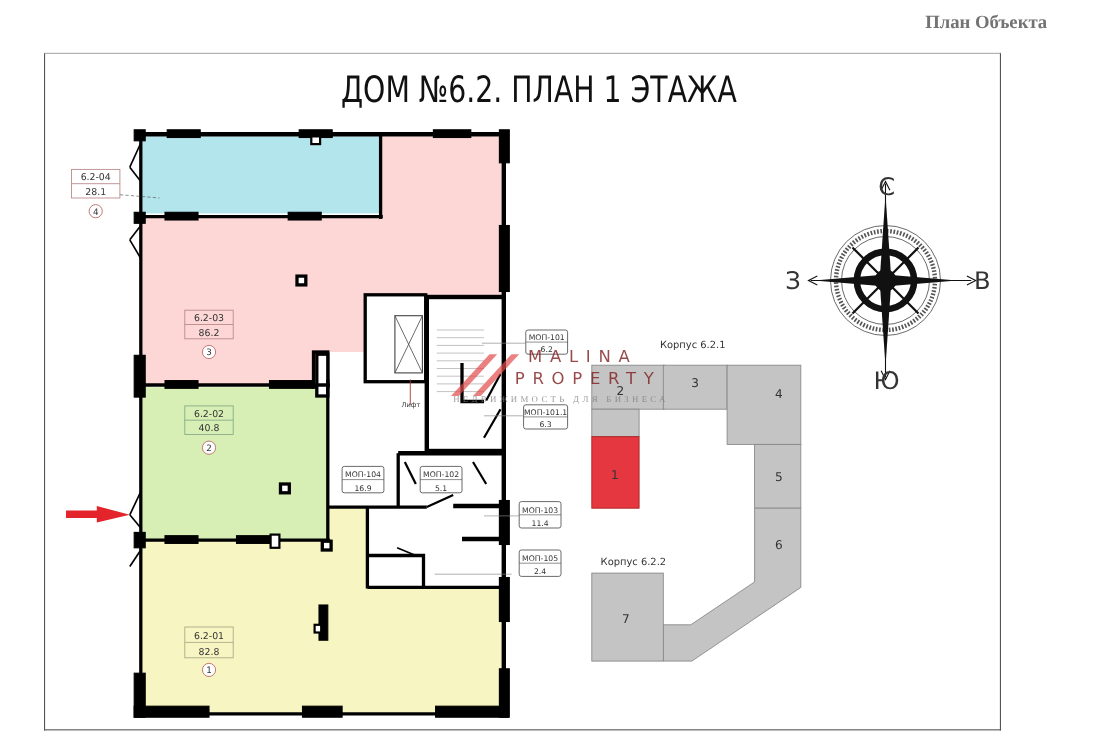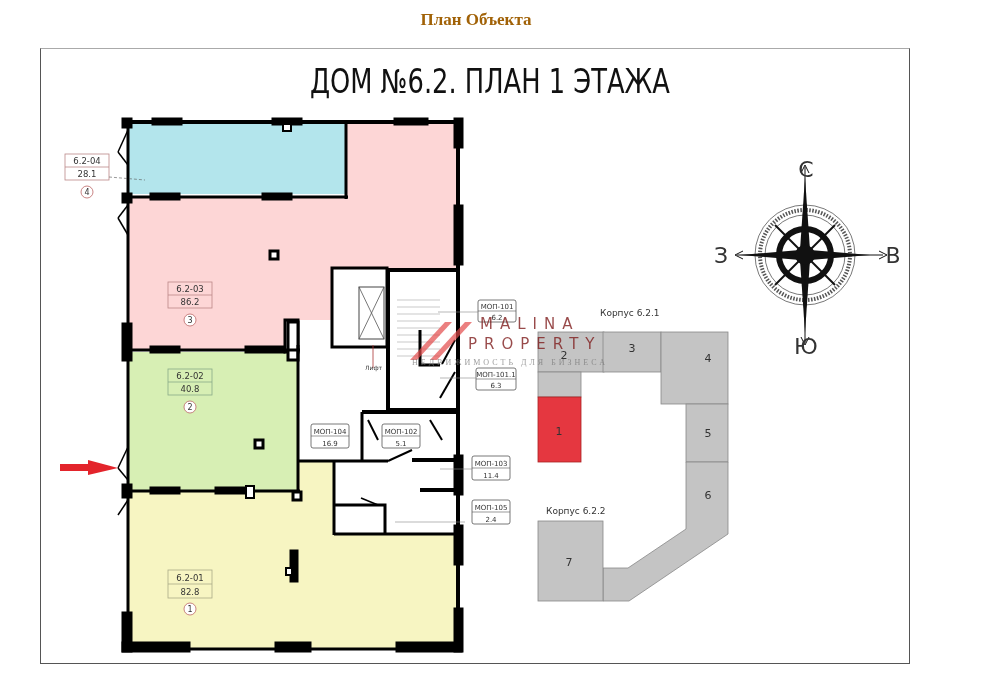--- a/index.html
+++ b/index.html
@@ -1,17 +1,17 @@
 <!DOCTYPE html>
 <html><head>
 <meta charset="utf-8">
 <style>
   html, body { margin:0; padding:0; background:#ffffff; }
   body { width:997px; height:685px; position:relative; overflow:hidden; font-family:"Liberation Sans", sans-serif; }
-  .doc-title { position:absolute; left:0; top:10px; width:952px; text-align:center; font-family:"Liberation Serif", serif; font-weight:bold; font-size:17px; color:#a16207; }
+  .doc-title { position:absolute; left:0; top:10px; width:952px; text-align:right; font-family:"Liberation Serif", serif; font-weight:bold; font-size:17px; color:#737373; }
   .frame { position:absolute; left:40px; top:48px; width:870px; height:616px; border:1px solid #555; border-top-color:#aaa; background:#fff; box-sizing:border-box; }
   .plan-title { position:absolute; left:310px; top:62px; font-family:"DejaVu Sans", sans-serif; font-size:33px; letter-spacing:0px; color:#111; transform:scaleX(0.78); transform-origin:left top; white-space:nowrap; }
   svg.plan { position:absolute; left:0; top:0; }
   .lbl { font-family:"DejaVu Sans", sans-serif; fill:#333; }
   .watermark { position:absolute; left:420px; top:315px; pointer-events:none; }
   .wm-line1, .wm-line2 { font-family:"DejaVu Sans", sans-serif; font-size:15px; letter-spacing:7px; color:#7f1d1d; opacity:0.8; position:absolute; white-space:nowrap; }
   .wm-line1 { left:60px; top:0; }
   .wm-line2 { left:48px; top:20px; }
   .wm-line3 { position:absolute; left:-8px; top:43px; font-family:Liberation Serif, serif; font-size:8px; letter-spacing:3px; color:#7a7a7a; opacity:0.75; white-space:nowrap; }
 </style>

